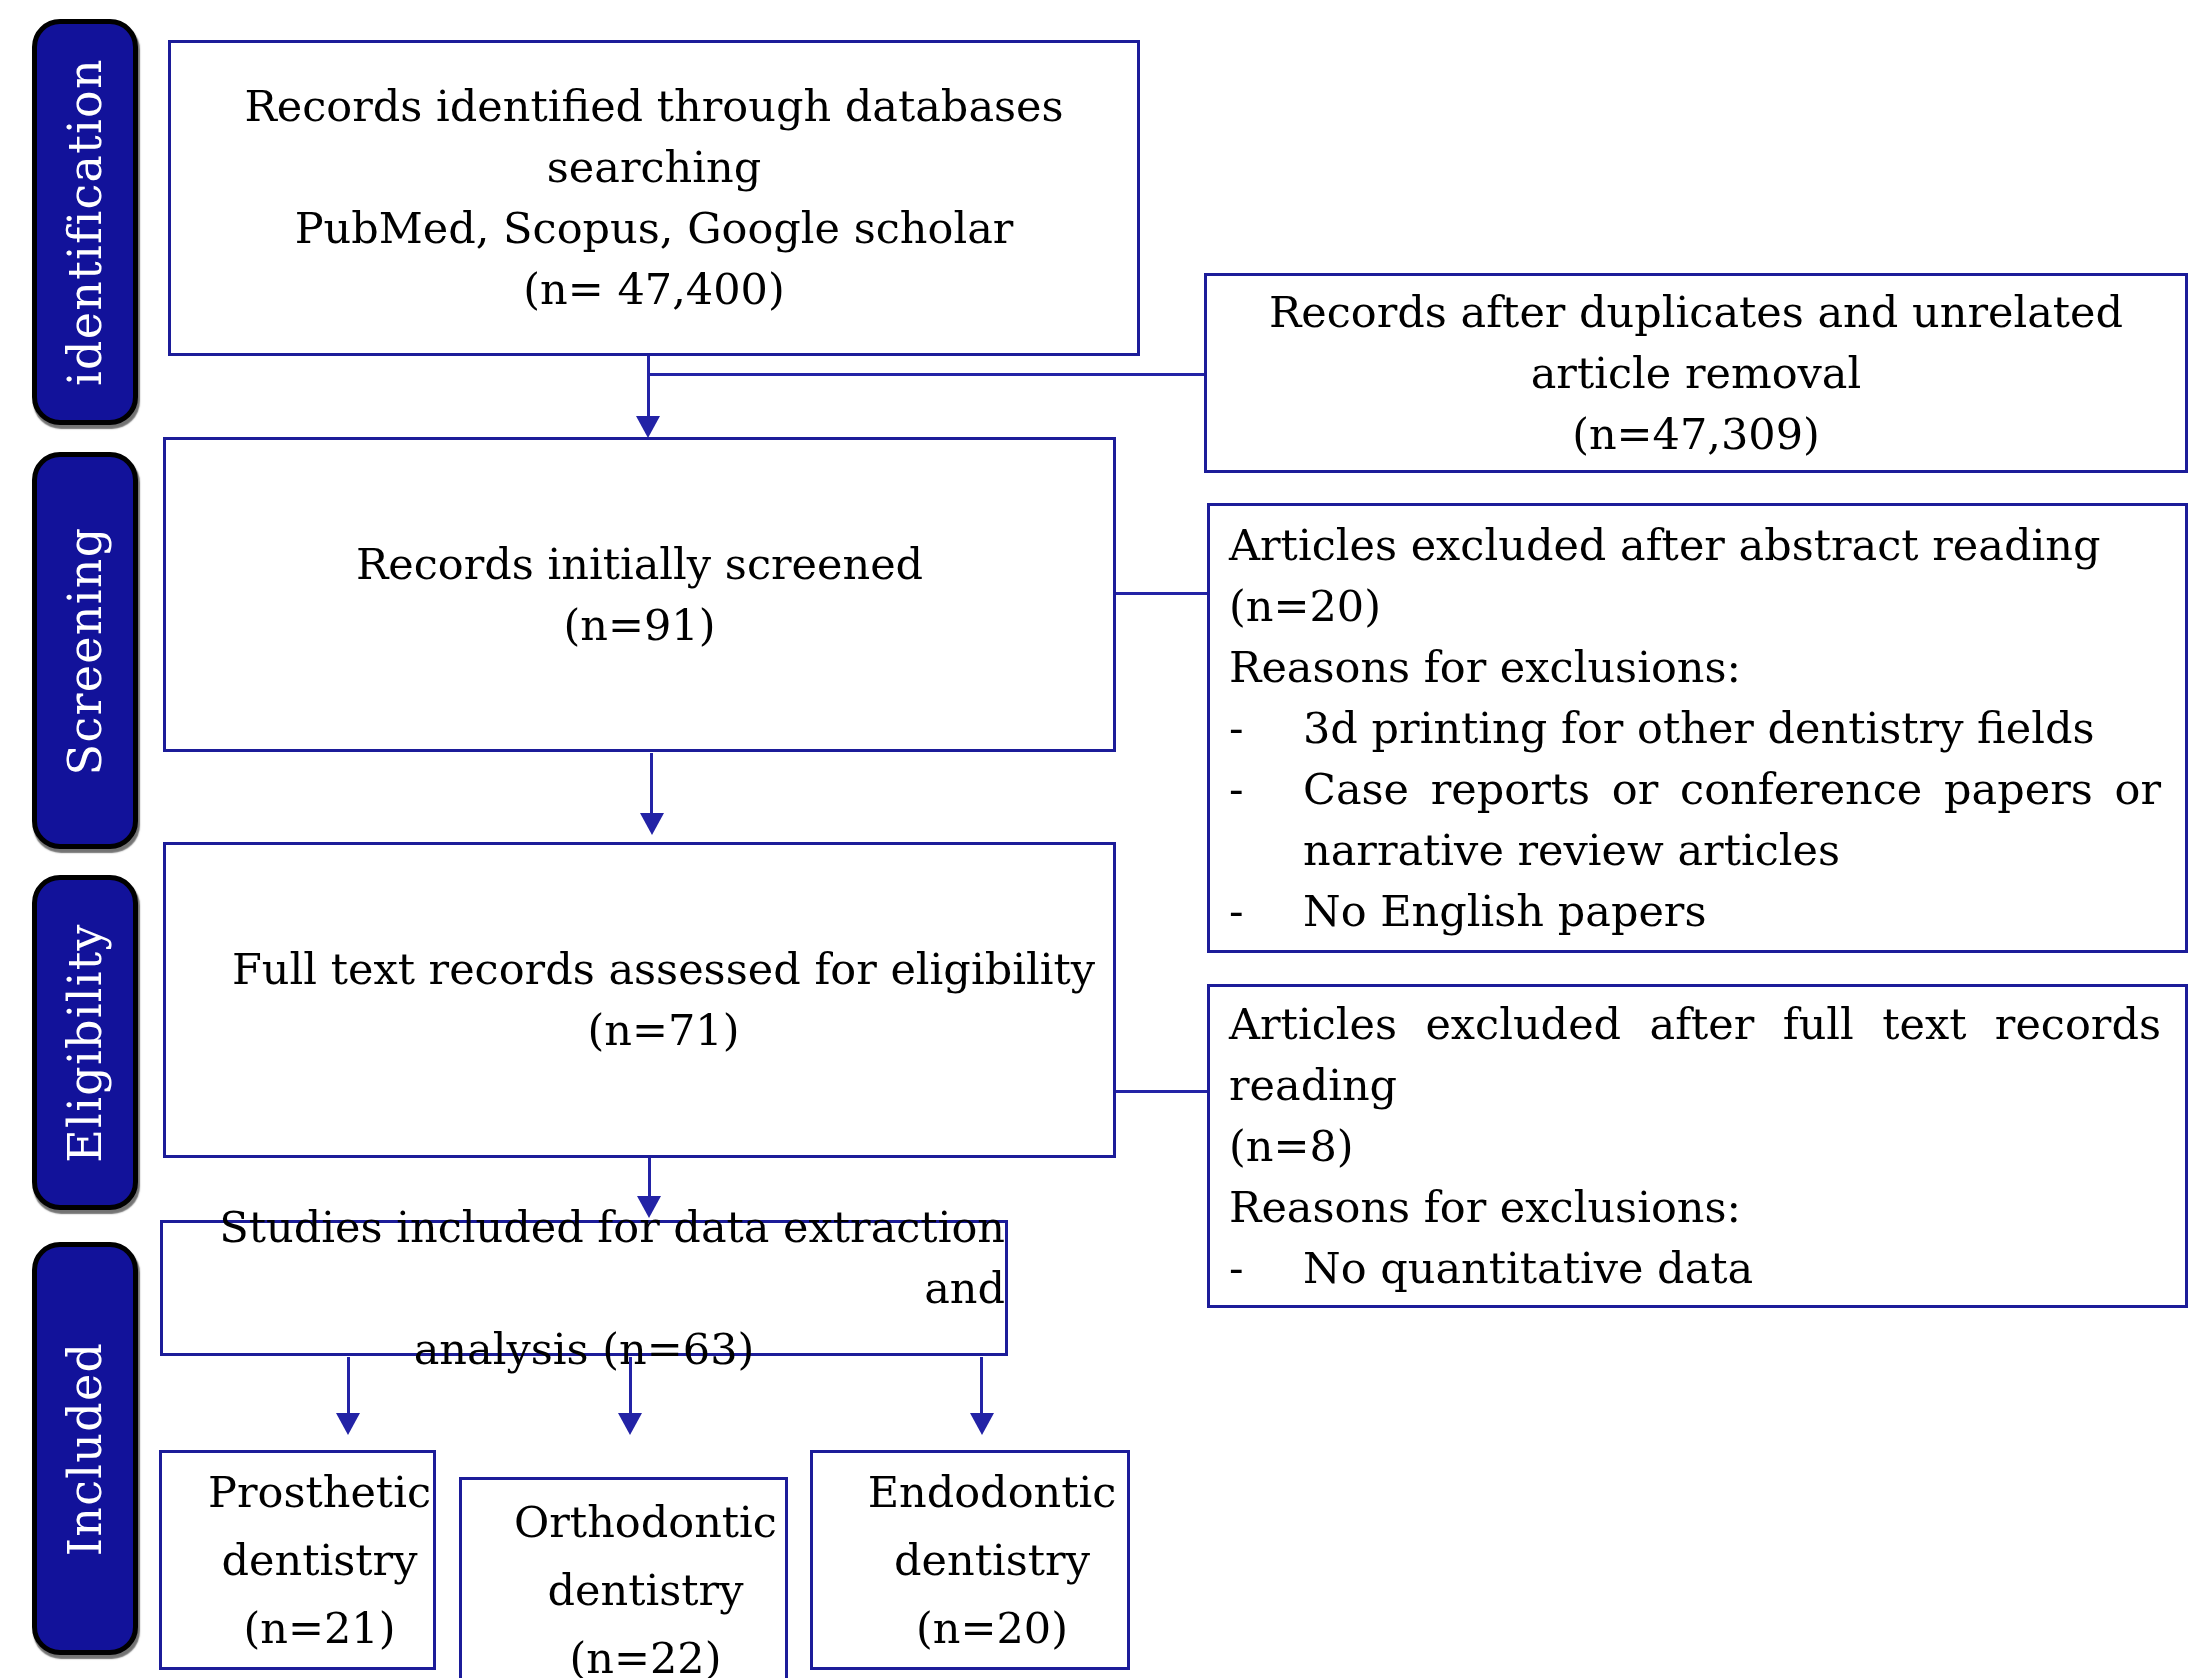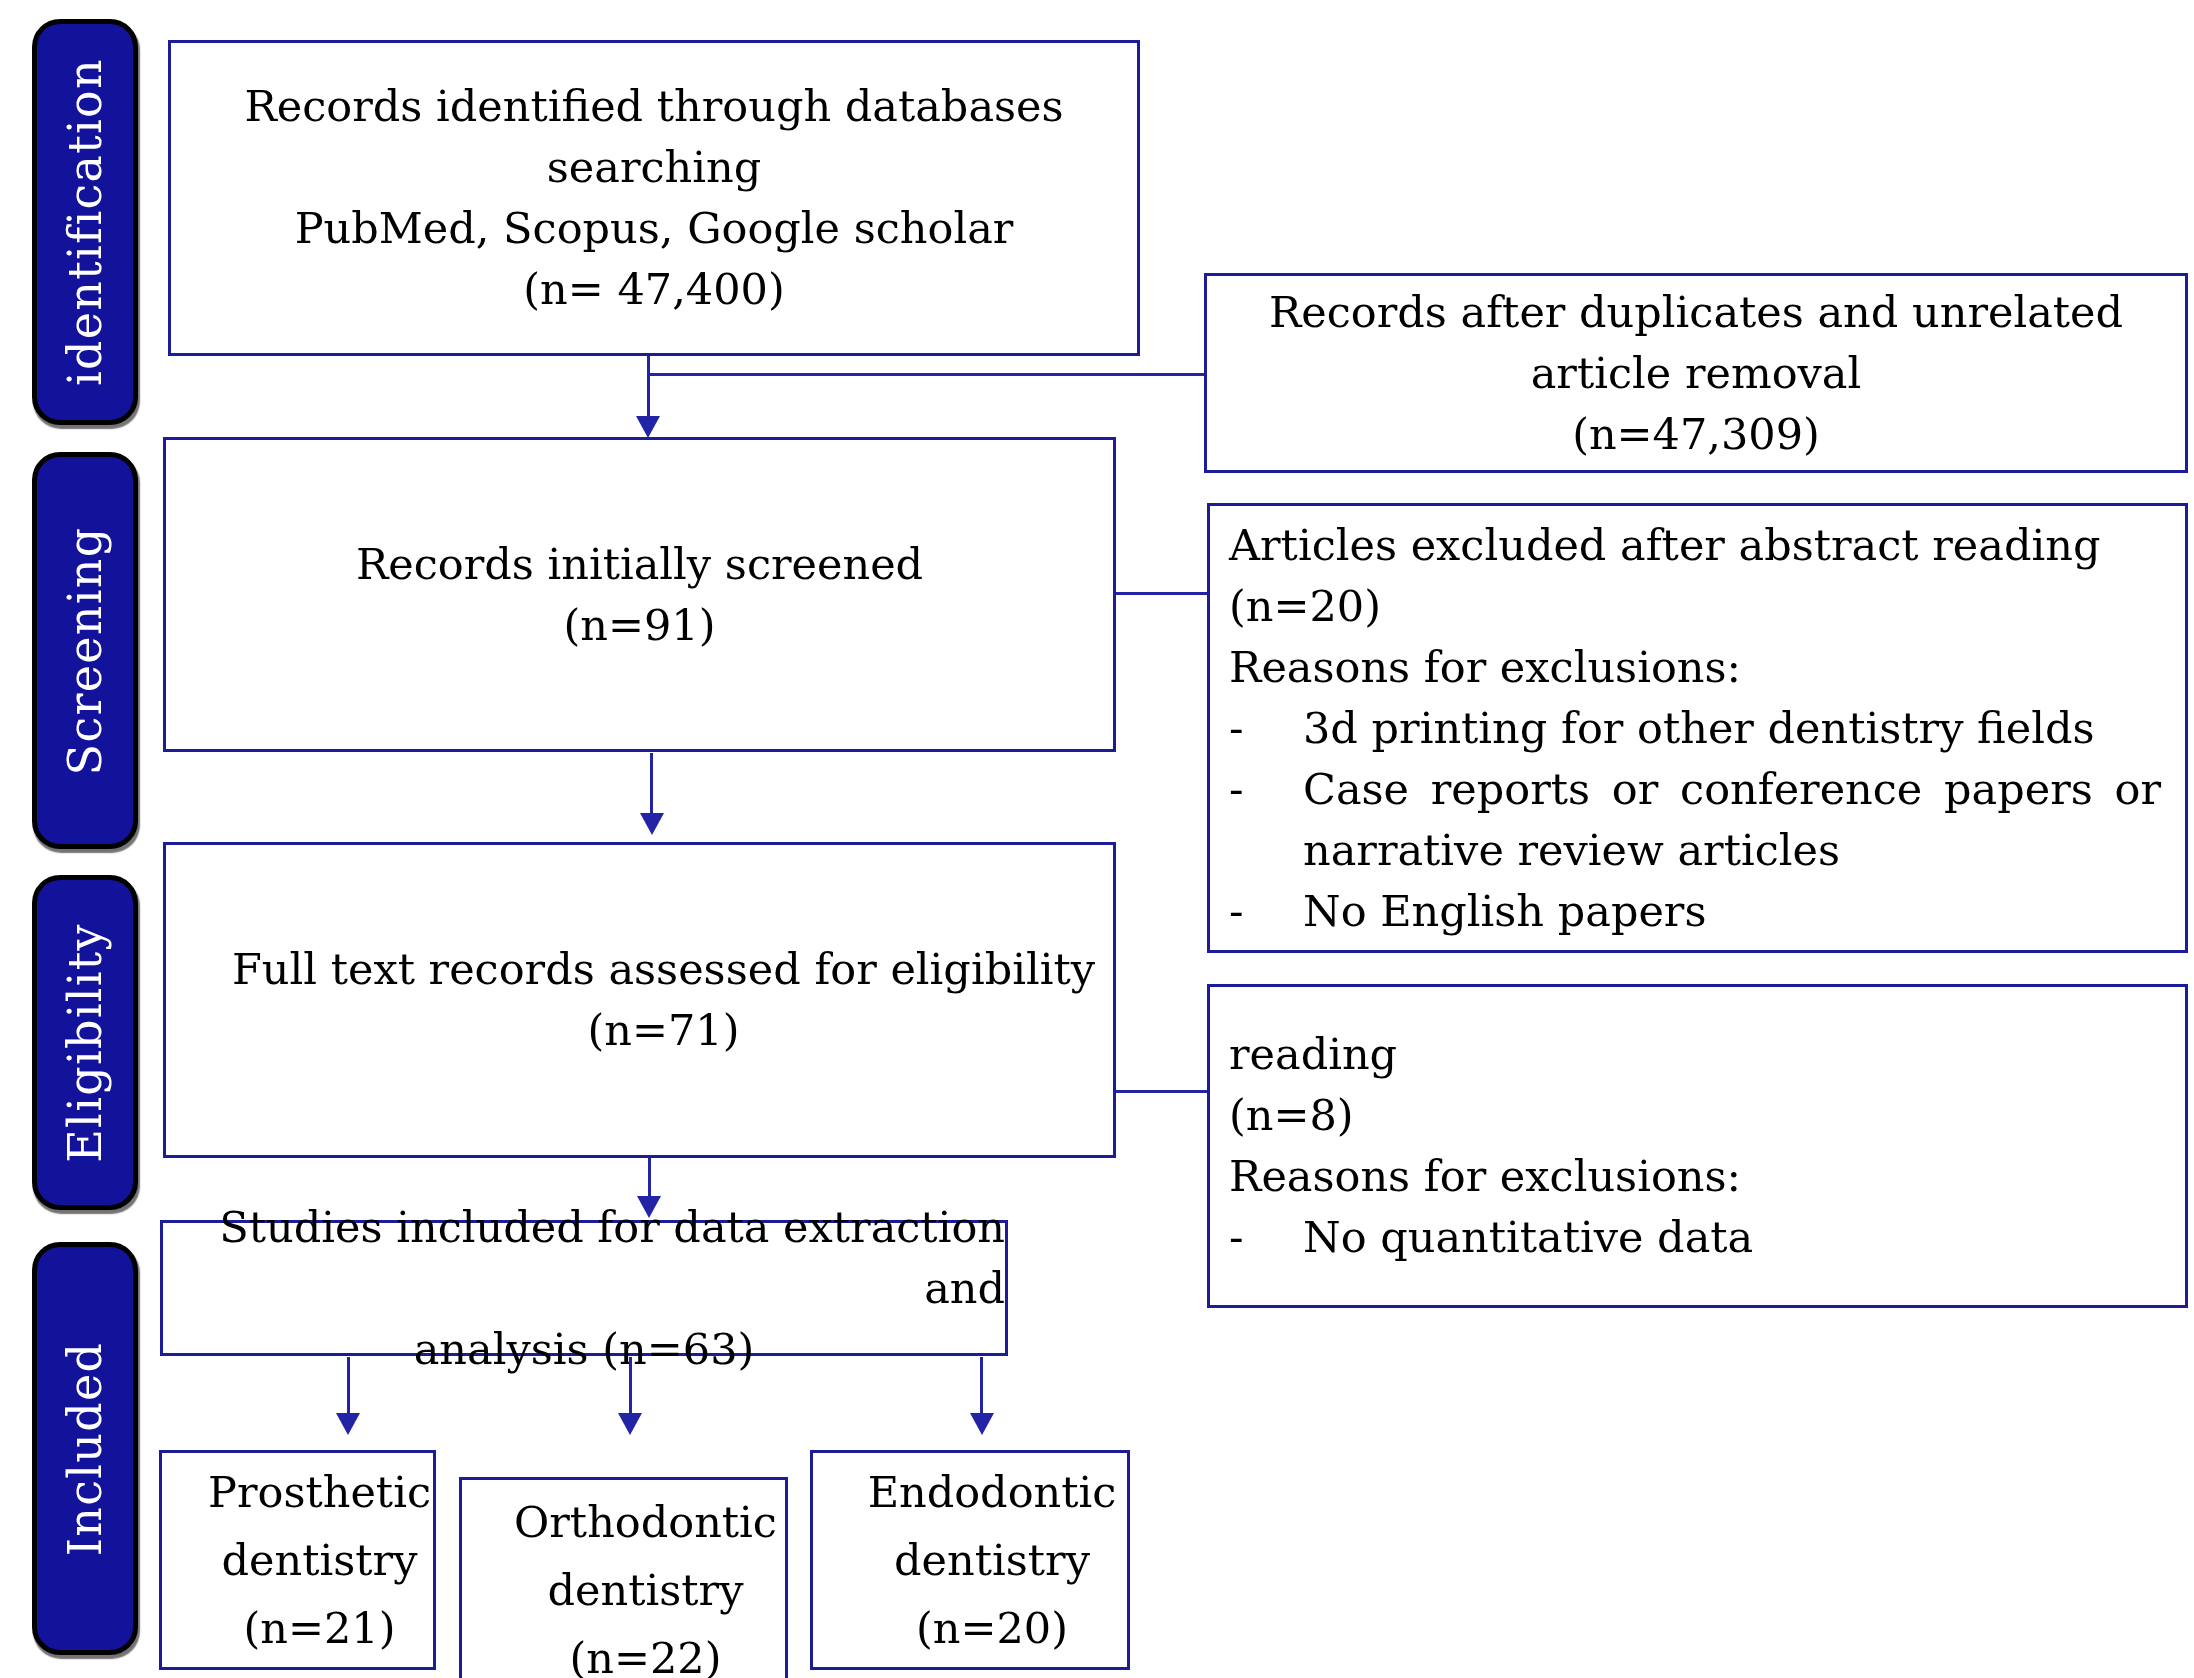--- a/index.html
+++ b/index.html
@@ -134,20 +134,21 @@
       <span class="btxt">No English papers</span>
     </div>
   </div>
 
   <div class="box center-box" style="left:163px;top:842px;width:953px;height:316px;padding-left:48px;">
     <div>Full text records assessed for eligibility</div>
     <div>(n=71)</div>
   </div>
 
   <div class="box left-box" style="left:1207px;top:984px;width:981px;height:324px;">
+    <div class="jl">Articles excluded after full text records</div>
     <div>reading</div>
     <div>(n=8)</div>
     <div>Reasons for exclusions:</div>
     <div class="brow">
       <span class="dash">-</span>
       <span class="btxt">No quantitative data</span>
     </div>
   </div>
 
   <div class="box center-box" style="left:160px;top:1220px;width:848px;height:136px;">

